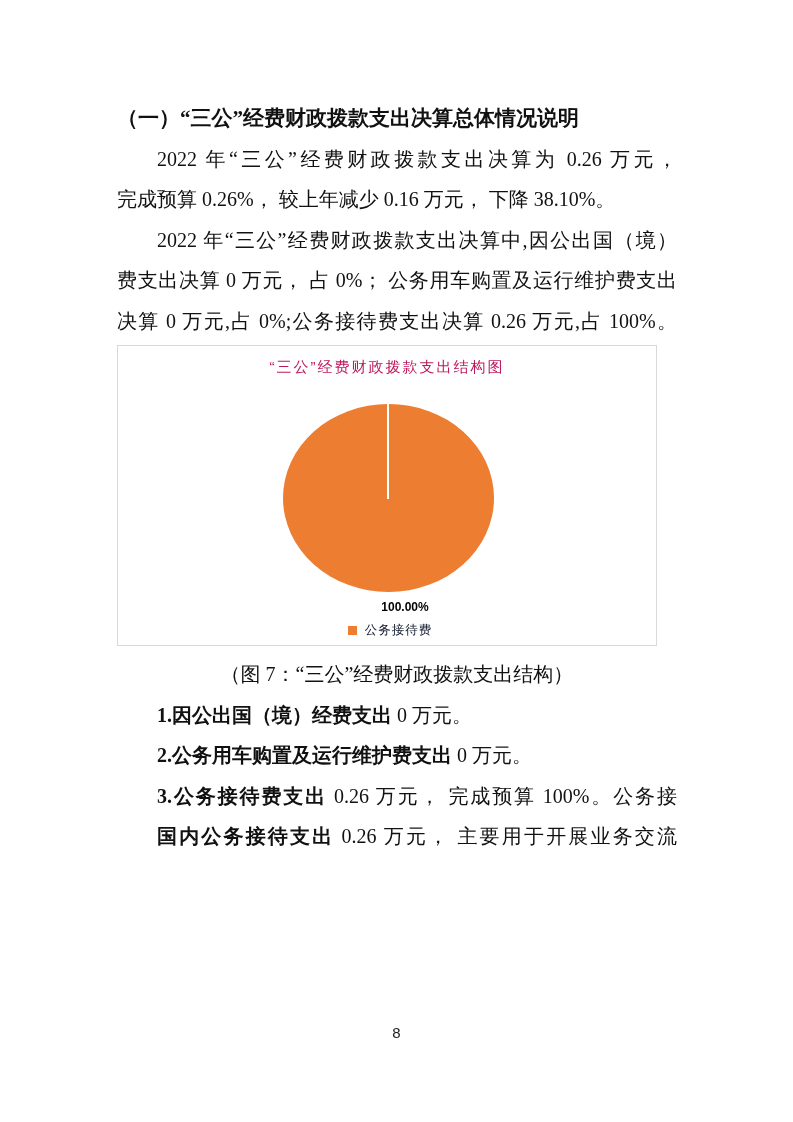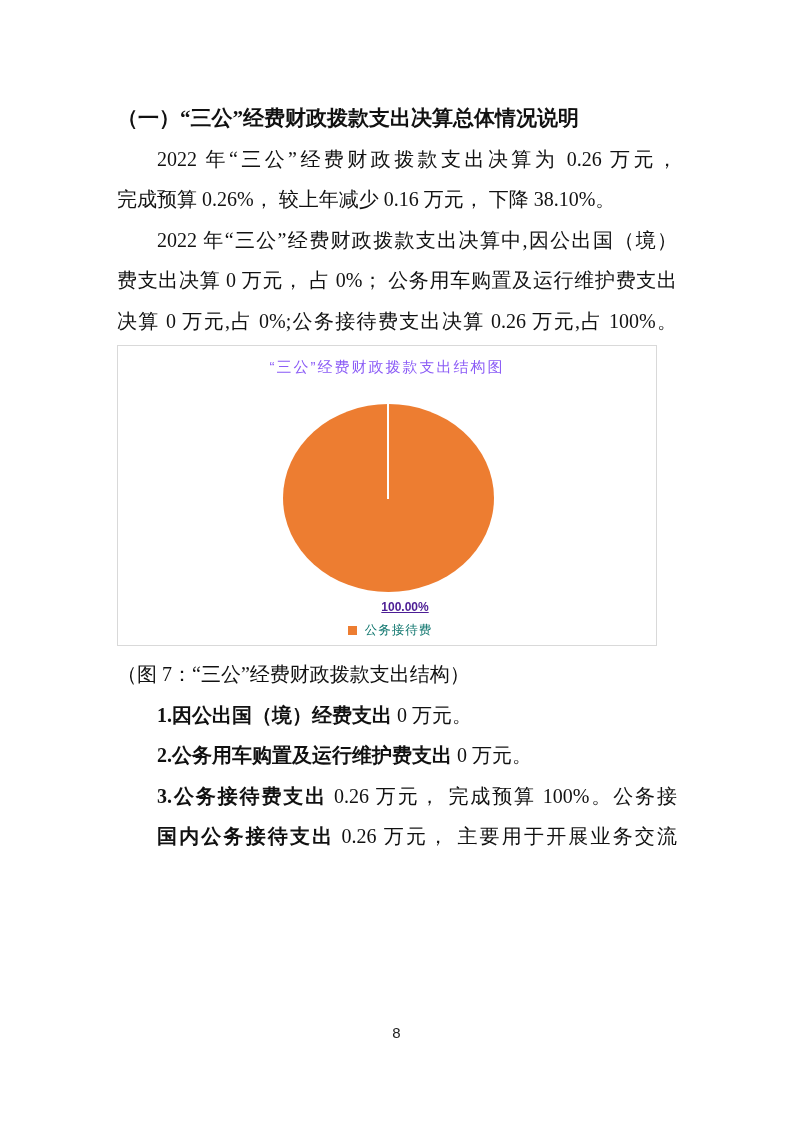--- a/index.html
+++ b/index.html
@@ -20,21 +20,21 @@
   .line {
     font-size:20px;
     line-height:40.5px;
   }
   .heading {
     font-weight:bold;
     font-size:21px;
   }
   .indent { text-indent:2em; }
   .jl { text-align:justify; text-align-last:justify; }
-  .caption { }
+  .caption { text-align:center; }
   .bold { font-weight:bold; }
 
   
   .chart-box {
     position:relative;
     width:538px; height:299px;
     border:1px solid #d9d9d9;
     margin:4px 0 8px 0;
     background:#ffffff;
     font-family:"Liberation Sans","DejaVu Sans",sans-serif;
@@ -102,27 +102,27 @@
 
     <div class="line heading">（一）“三公”经费财政拨款支出决算总体情况说明</div>
     <div class="line indent jl">2022 年“三公”经费财政拨款支出决算为 0.26 万元，</div>
     <div class="line">完成预算 0.26%， 较上年减少 0.16 万元， 下降 38.10%。</div>
 
     <div class="line indent jl">2022 年“三公”经费财政拨款支出决算中,因公出国（境）</div>
     <div class="line jl">费支出决算 0 万元， 占 0%； 公务用车购置及运行维护费支出</div>
     <div class="line jl">决算 0 万元,占 0%;公务接待费支出决算 0.26 万元,占 100%。</div>
 
     <div class="chart-box">
-      <div class="chart-title" style="color: #8b5cf6;">“三公”经费财政拨款支出结构图</div>
+      <div class="chart-title" style="color: #be185d;">“三公”经费财政拨款支出结构图</div>
       <div class="pie" style="background-color: rgb(237, 125, 49);"></div>
       <div class="pie-slit"></div>
-      <div class="pie-label" style="color: #4c1d95; text-decoration: underline;">100.00%</div>
+      <div class="pie-label" style="color: #000000;">100.00%</div>
       <div class="chart-legend">
         <span class="legend-marker" style="background-color: rgb(237, 125, 49);"></span>
-        <span class="legend-label" style="color: #0f766e; text-align: right;">公务接待费</span>
+        <span class="legend-label" style="color: #0f172a; text-align: right;">公务接待费</span>
       </div>
     </div>
 
     <div class="line caption">（图 7：“三公”经费财政拨款支出结构）</div>
 
     <div class="line indent"><span class="bold">1.因公出国（境）经费支出</span><span> 0 万元。</span></div>
 
     <div class="line indent"><span class="bold">2.公务用车购置及运行维护费支出</span><span> 0 万元。</span></div>
 
     <div class="line indent jl"><span class="bold">3.公务接待费支出</span><span> 0.26 万元， 完成预算 100%。公务接</span></div>

